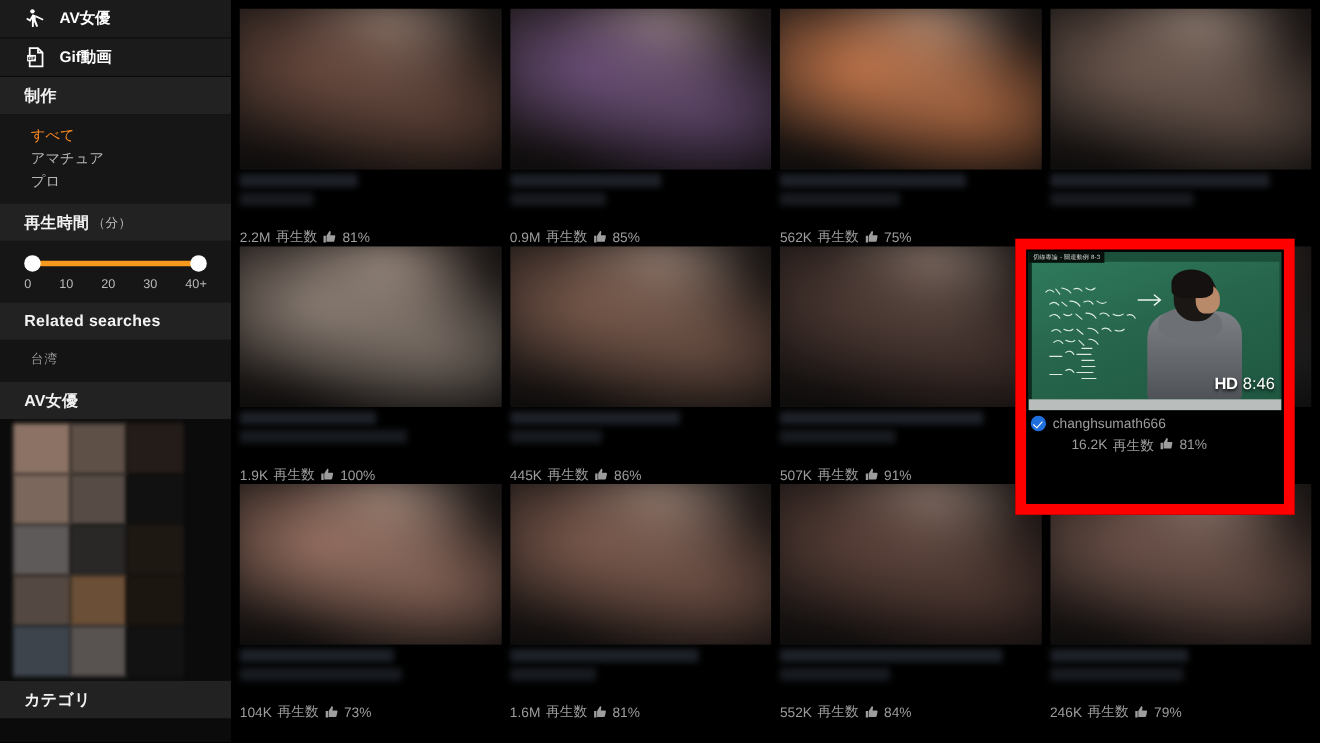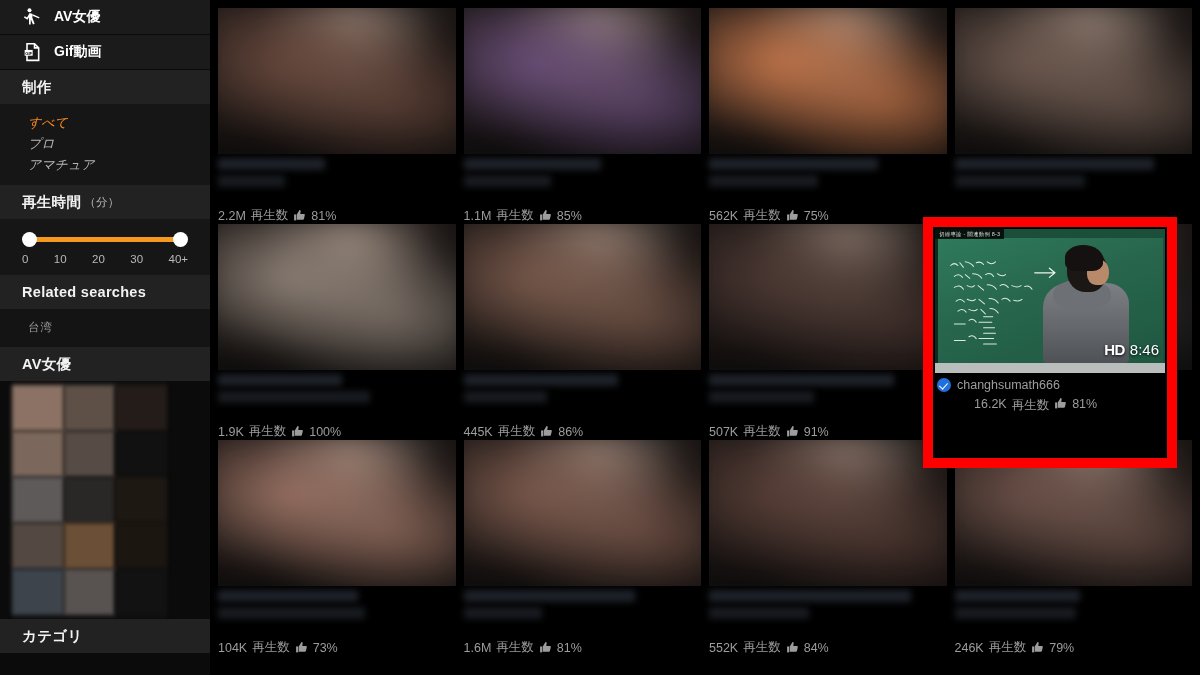--- a/index.html
+++ b/index.html
@@ -64,21 +64,20 @@
 
   .side-body {
     background: #161616;
     padding: 8px 0 10px 0;
   }
   .side-opt {
     padding: 1px 0 1px 28px;
     font-size: 13px;
     line-height: 19px;
     color: #b7b7b7;
-    font-style: italic;
   }
   .side-opt.active { color: #ff8b1f; }
 
   
   .slider-wrap { background:#161616; padding: 14px 22px 10px 22px; }
   .slider-track {
     position: relative;
     height: 5px;
     background: #f59a1e;
     border-radius: 3px;
@@ -341,22 +340,22 @@
         <text x="8" y="15.2" font-size="5" fill="#000" text-anchor="middle" font-family="Liberation Sans, sans-serif">GIF</text>
       </svg>
       <span>Gif動画</span>
     </div>
 
     <div class="side-header">
       <span>制作</span>
     </div>
     <div class="side-body">
       <div class="side-opt active">すべて</div>
+      <div class="side-opt">アマチュア</div>
       <div class="side-opt">プロ</div>
-      <div class="side-opt">アマチュア</div>
     </div>
 
     <div class="side-header">
       <span>再生時間</span>
       <span class="sub">（分）</span>
     </div>
     <div class="slider-wrap">
       <div class="slider-track">
         <div class="knob left"></div>
         <div class="knob right"></div>
@@ -425,21 +424,21 @@
         </div>
         <div class="vcard">
           <div class="thumb">
             <div class="blurimg" style="background: radial-gradient(at 32% 38%, rgb(107, 79, 122) 0%, rgba(0, 0, 0, 0) 58%), radial-gradient(at 72% 62%, rgba(107, 79, 122, 0.8) 0%, rgba(0, 0, 0, 0) 55%), radial-gradient(at 55% 15%, rgba(217, 194, 178, 0.667) 0%, rgba(0, 0, 0, 0) 45%), linear-gradient(170deg, rgb(33, 26, 24) 0%, rgb(18, 15, 14) 60%, rgb(6, 5, 5) 100%);"></div>
           </div>
           <div class="meta-block">
             <div class="meta-line" style="width: 58%; background: rgb(29, 33, 40);"></div>
             <div class="meta-line" style="width: 37%; background: rgb(23, 26, 31);"></div>
           </div>
           <div class="stats">
-            <span>1.1M</span>
+            <span>0.9M</span>
             <span>再生数</span>
             <svg class="thumbs-icon" viewBox="0 0 24 24">
               <path d="M2 10h4v11H2z" fill="#9d9d9d"></path>
               <path d="M7 10l5-8c1.6 0 2.4 1.1 2.1 2.6L13.4 9H20c1.2 0 2 1 1.8 2.1l-1.6 7.4c-.2 1-1 1.5-2 1.5H7z" fill="#9d9d9d"></path>
             </svg>
             <span>85%</span>
           </div>
         </div>
         <div class="vcard">
           <div class="thumb">

